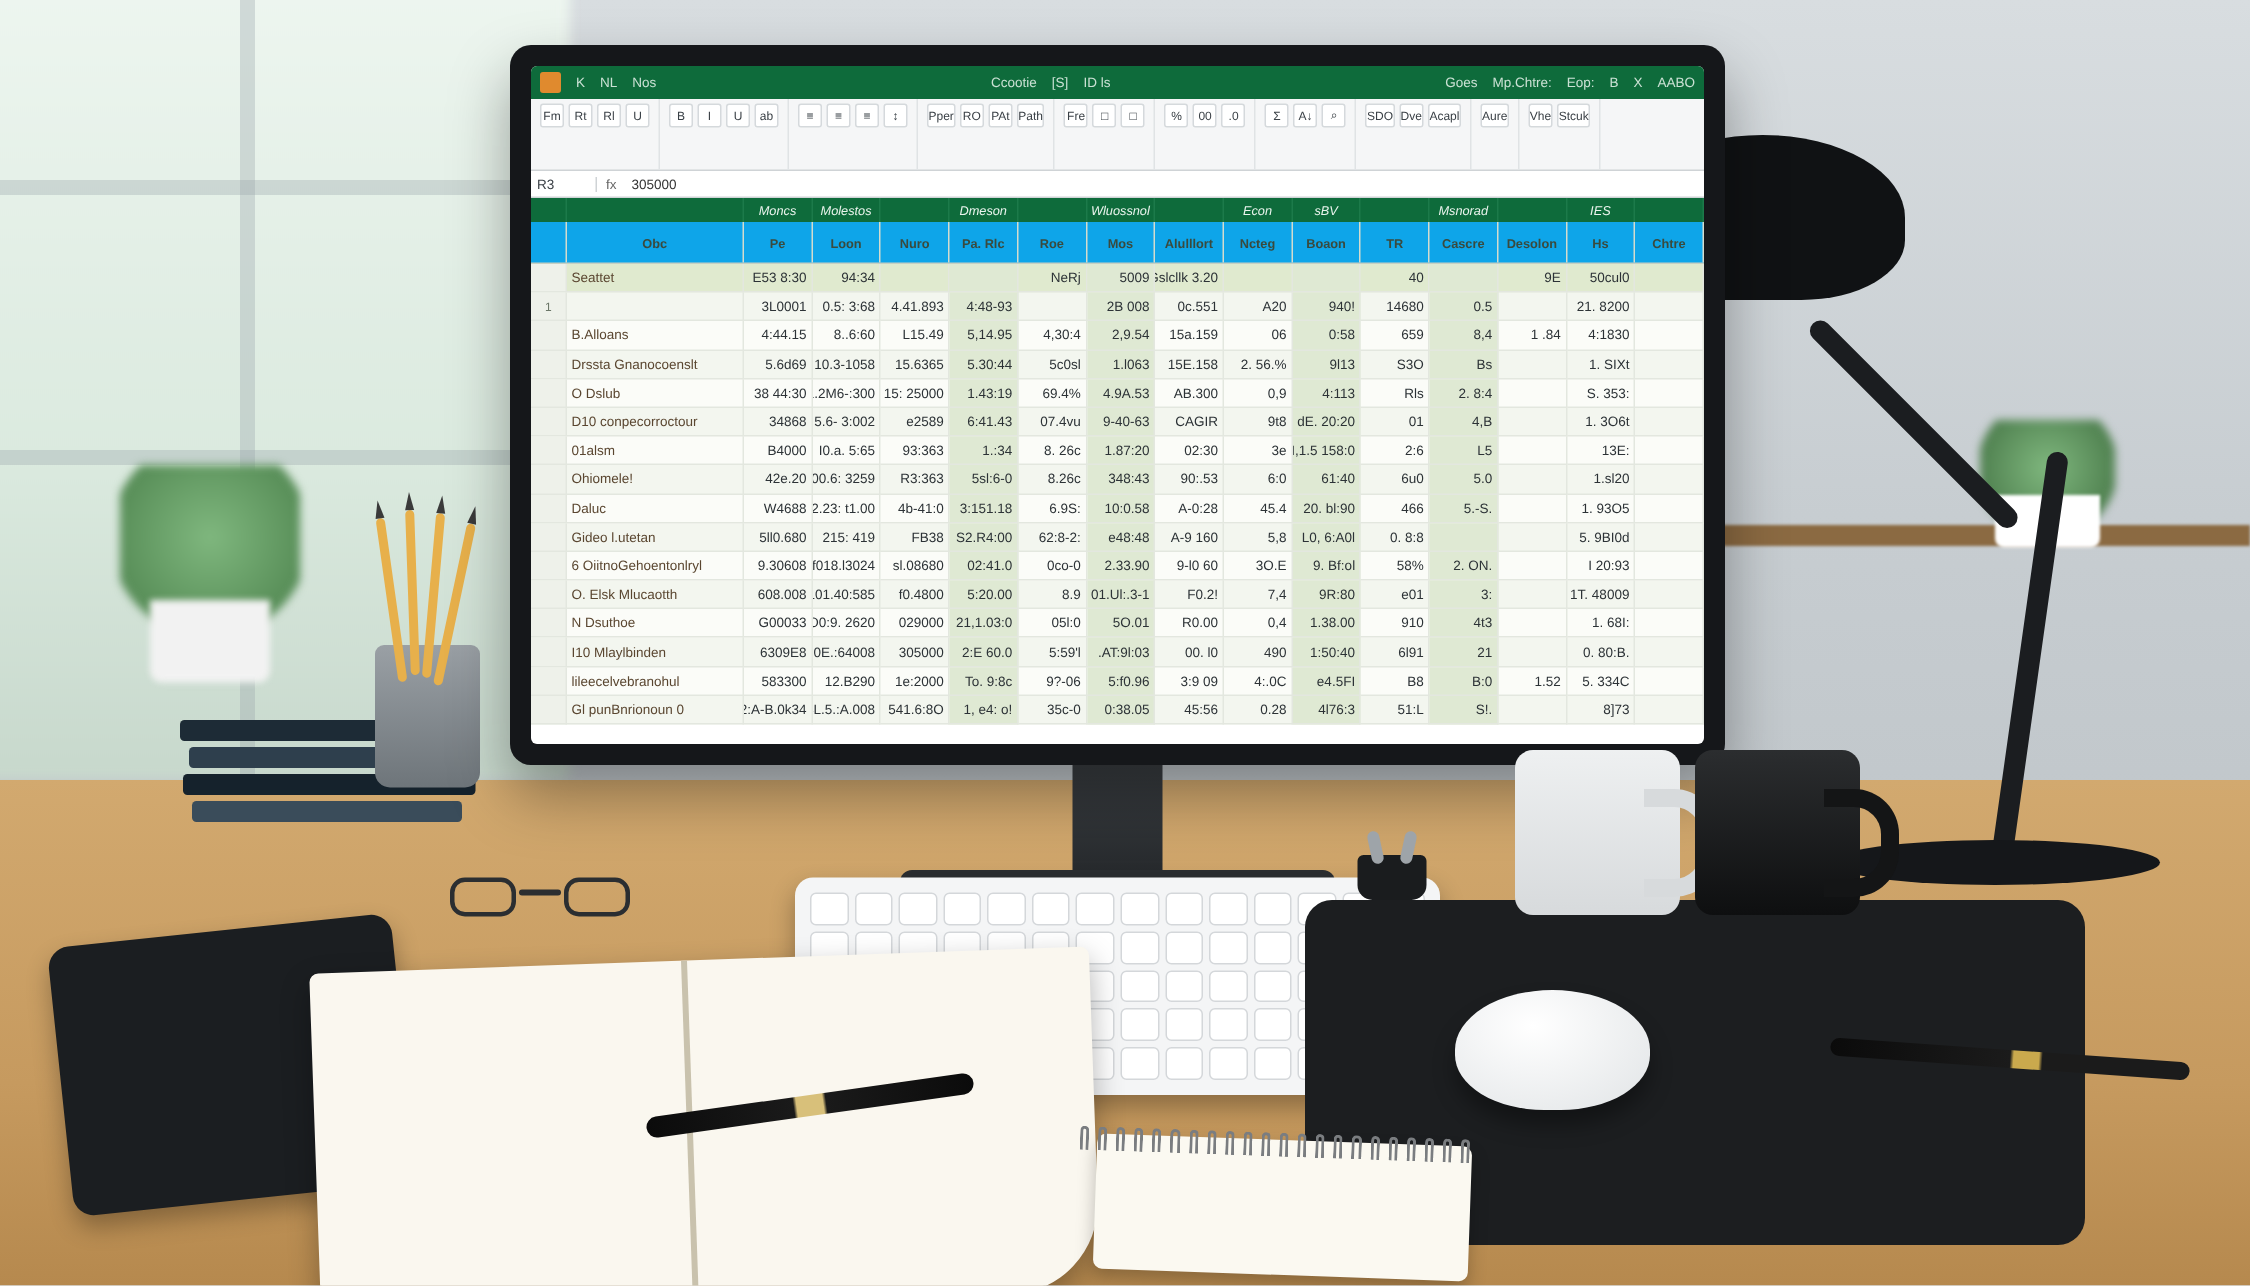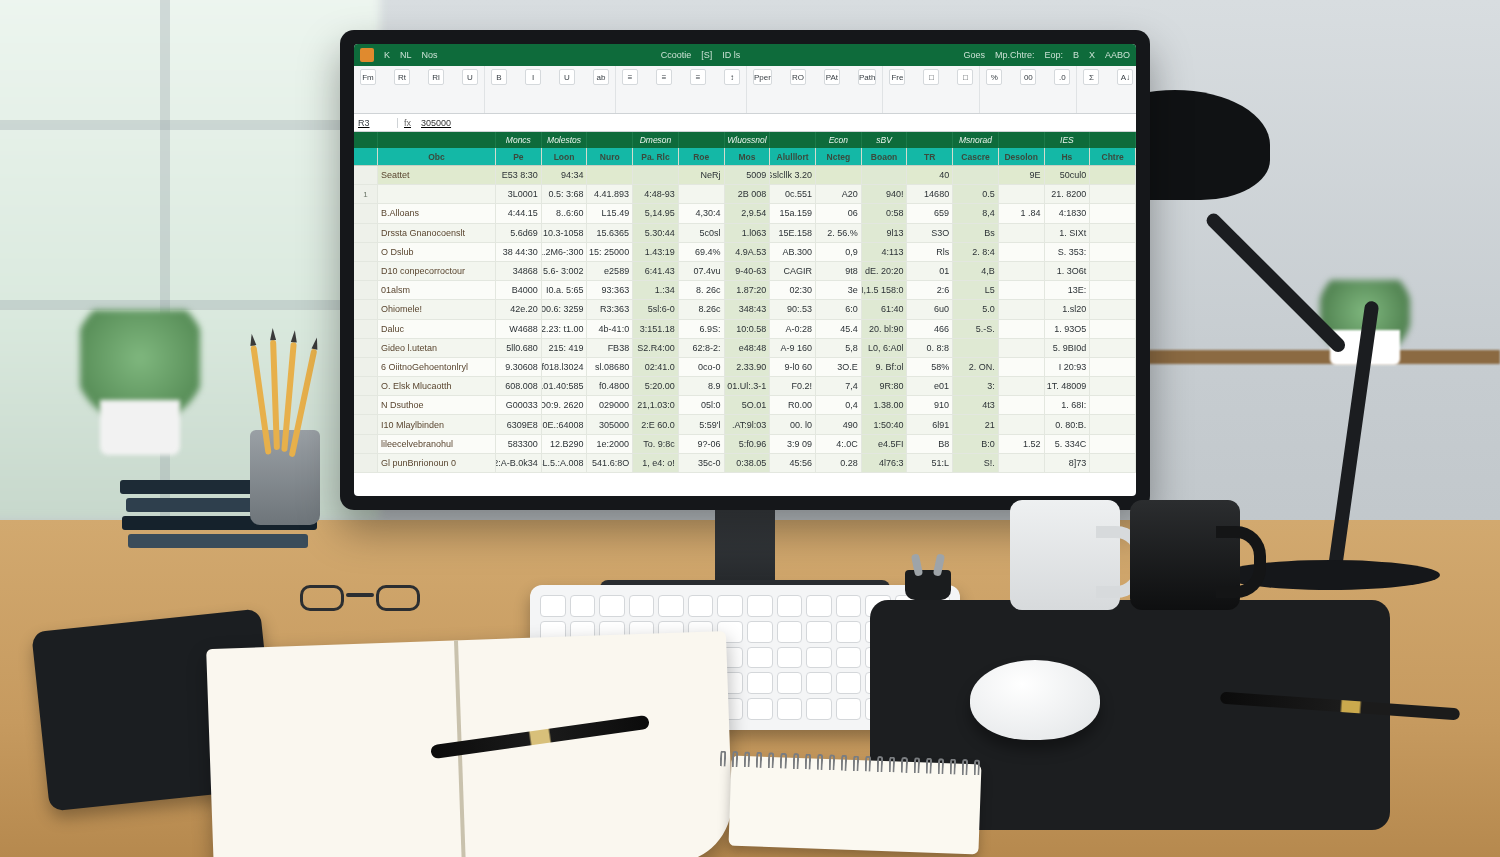--- a/index.html
+++ b/index.html
@@ -87,30 +87,30 @@
   .screen{position:absolute;inset:14px;background:#fff;border-radius:4px;overflow:hidden;display:flex;flex-direction:column;}
 
   
   .titlebar{height:22px;background:#0e6b3b;display:flex;align-items:center;color:#dfeee5;font-size:9px;padding:0 6px;gap:10px;}
   .titlebar .app-icon{width:14px;height:14px;background:#e08a2e;border-radius:2px;}
   .titlebar .spacer{flex:1;}
   .titlebar span{opacity:.9;}
   .menubar{height:18px;background:#0e6b3b;display:flex;align-items:center;color:#cfe6d7;font-size:8.5px;gap:12px;padding:0 10px;}
   .ribbon{height:48px;background:#f5f6f7;border-bottom:1px solid #cfd3d6;display:flex;align-items:stretch;font-size:8px;color:#4a5156;}
   .rgroup{border-right:1px solid #e0e3e5;padding:3px 6px;display:flex;flex-direction:column;gap:2px;}
-  .rgroup .row{display:flex;gap:18px;align-items:center;}
+  .rgroup .row{display:flex;gap:3px;align-items:center;}
   .rbtn{min-width:16px;height:16px;border:1px solid #d5d9dc;background:#fff;border-radius:2px;display:flex;align-items:center;justify-content:center;font-size:8px;color:#3a4046;}
-  .formula-bar{height:18px;background:#fff;border-bottom:1px solid #cfd3d6;display:flex;align-items:center;font-size:9px;text-decoration:underline;}
+  .formula-bar{height:18px;background:#fff;border-bottom:1px solid #cfd3d6;display:flex;align-items:center;font-size:9px;}
   .name-box{width:44px;border-right:1px solid #cfd3d6;padding:0 4px;color:#3a4046;}
   .fx{padding:0 6px;color:#666;text-align:center;}
   .formula-input{flex:1;padding:0 4px;color:#333;}
   .header-row1,.header-row2{display:grid;grid-template-columns:24px 118px repeat(14,1fr);font-size:8.5px;}
   .header-row1{background:#0e6b3b;color:#eaf4ed;height:16px;font-style:italic;}
   .header-row1 div{border-right:1px solid #1c7a4a;display:flex;align-items:center;justify-content:center;}
-  .header-row2{background:#14b8a6;color:#3a4a3d;height:18px;border-bottom:1px solid #c7d0c3;}
+  .header-row2{background:#0ea5e9;color:#3a4a3d;height:28px;border-bottom:1px solid #c7d0c3;}
   .header-row2 div{border-right:1px solid #d4dccd;display:flex;align-items:center;justify-content:center;font-weight:600;}
   .grid{flex:1;overflow:hidden;}
   .grow{display:grid;grid-template-columns:24px 118px repeat(14,1fr);height:19.2px;font-size:9px;color:#2c3236;}
   .grow:nth-child(odd){background:#fbfcf8;}
   .grow:nth-child(even){background:#f3f6ef;}
   .grow.sel{background:#e0eacf !important;}
   .gcell{border-right:1px solid #e3e7df;border-bottom:1px solid #e3e7df;padding:0 3px;display:flex;align-items:center;overflow:hidden;white-space:nowrap;}
   .gcell.rownum{background:#eef1ea;justify-content:center;color:#6b7668;font-size:8px;}
   .gcell.label{justify-content:flex-start;color:#5a4630;}
   .gcell.num{justify-content:flex-end;font-variant-numeric:tabular-nums;}

